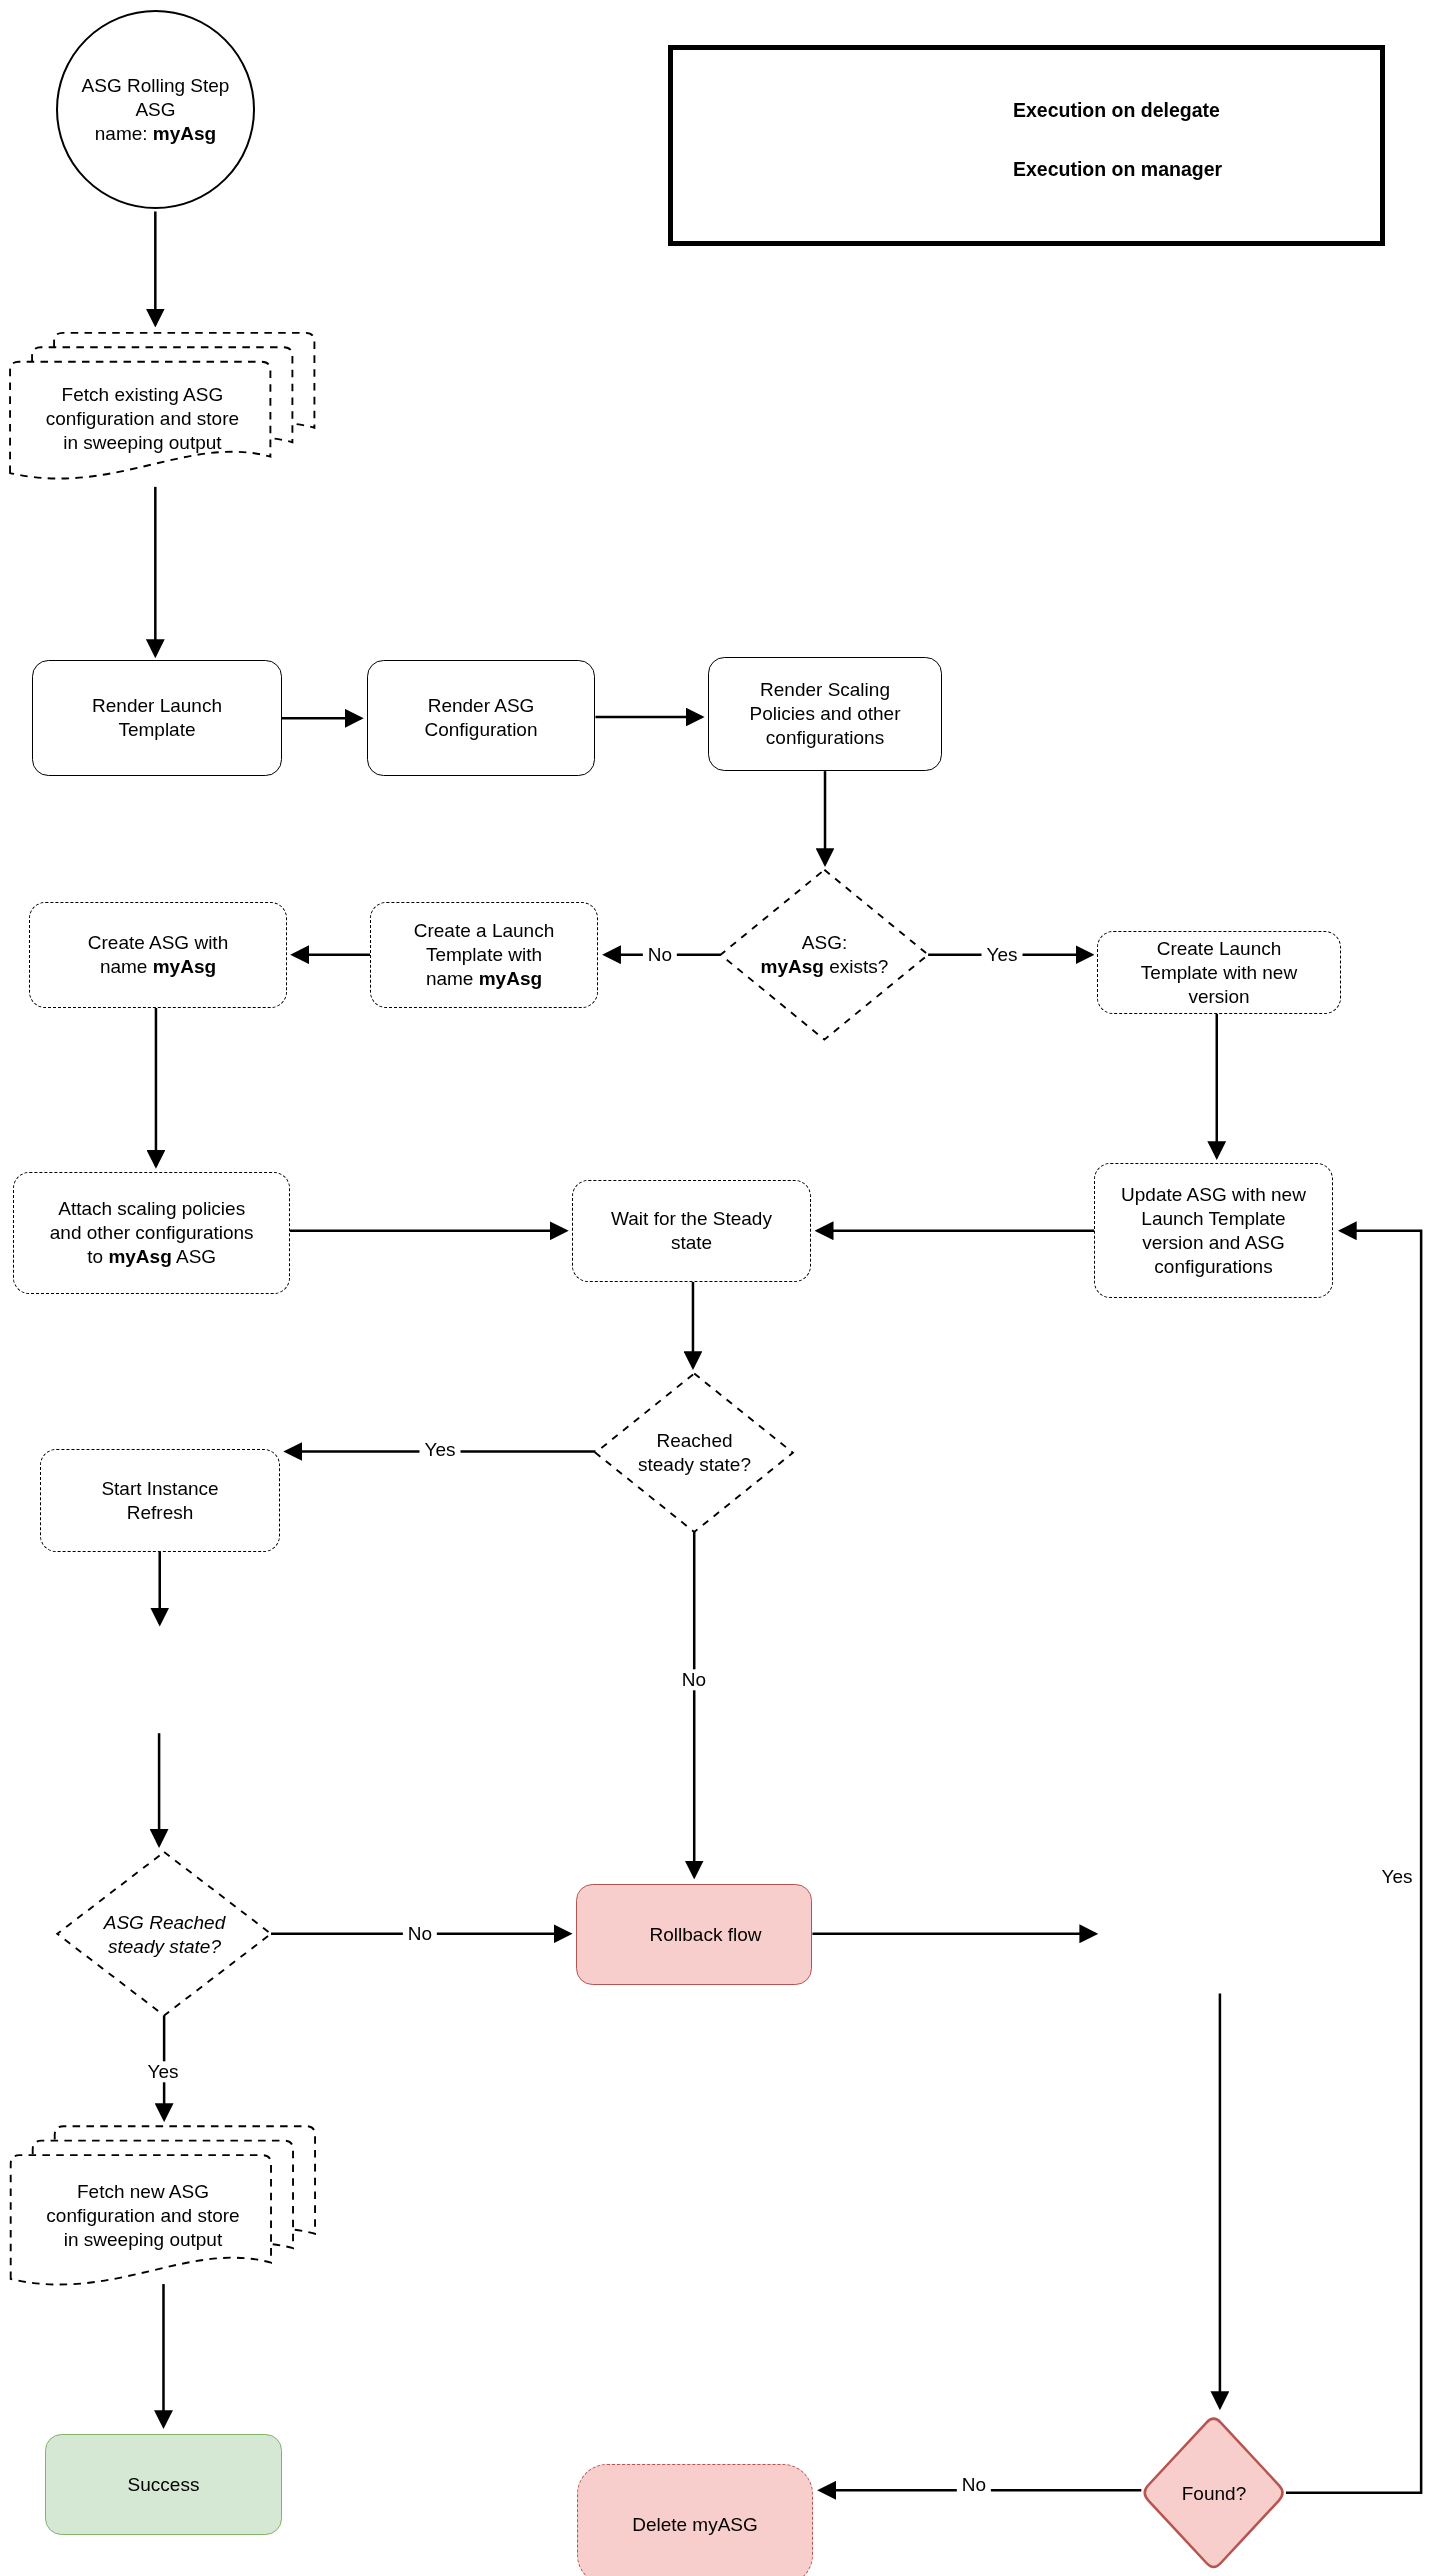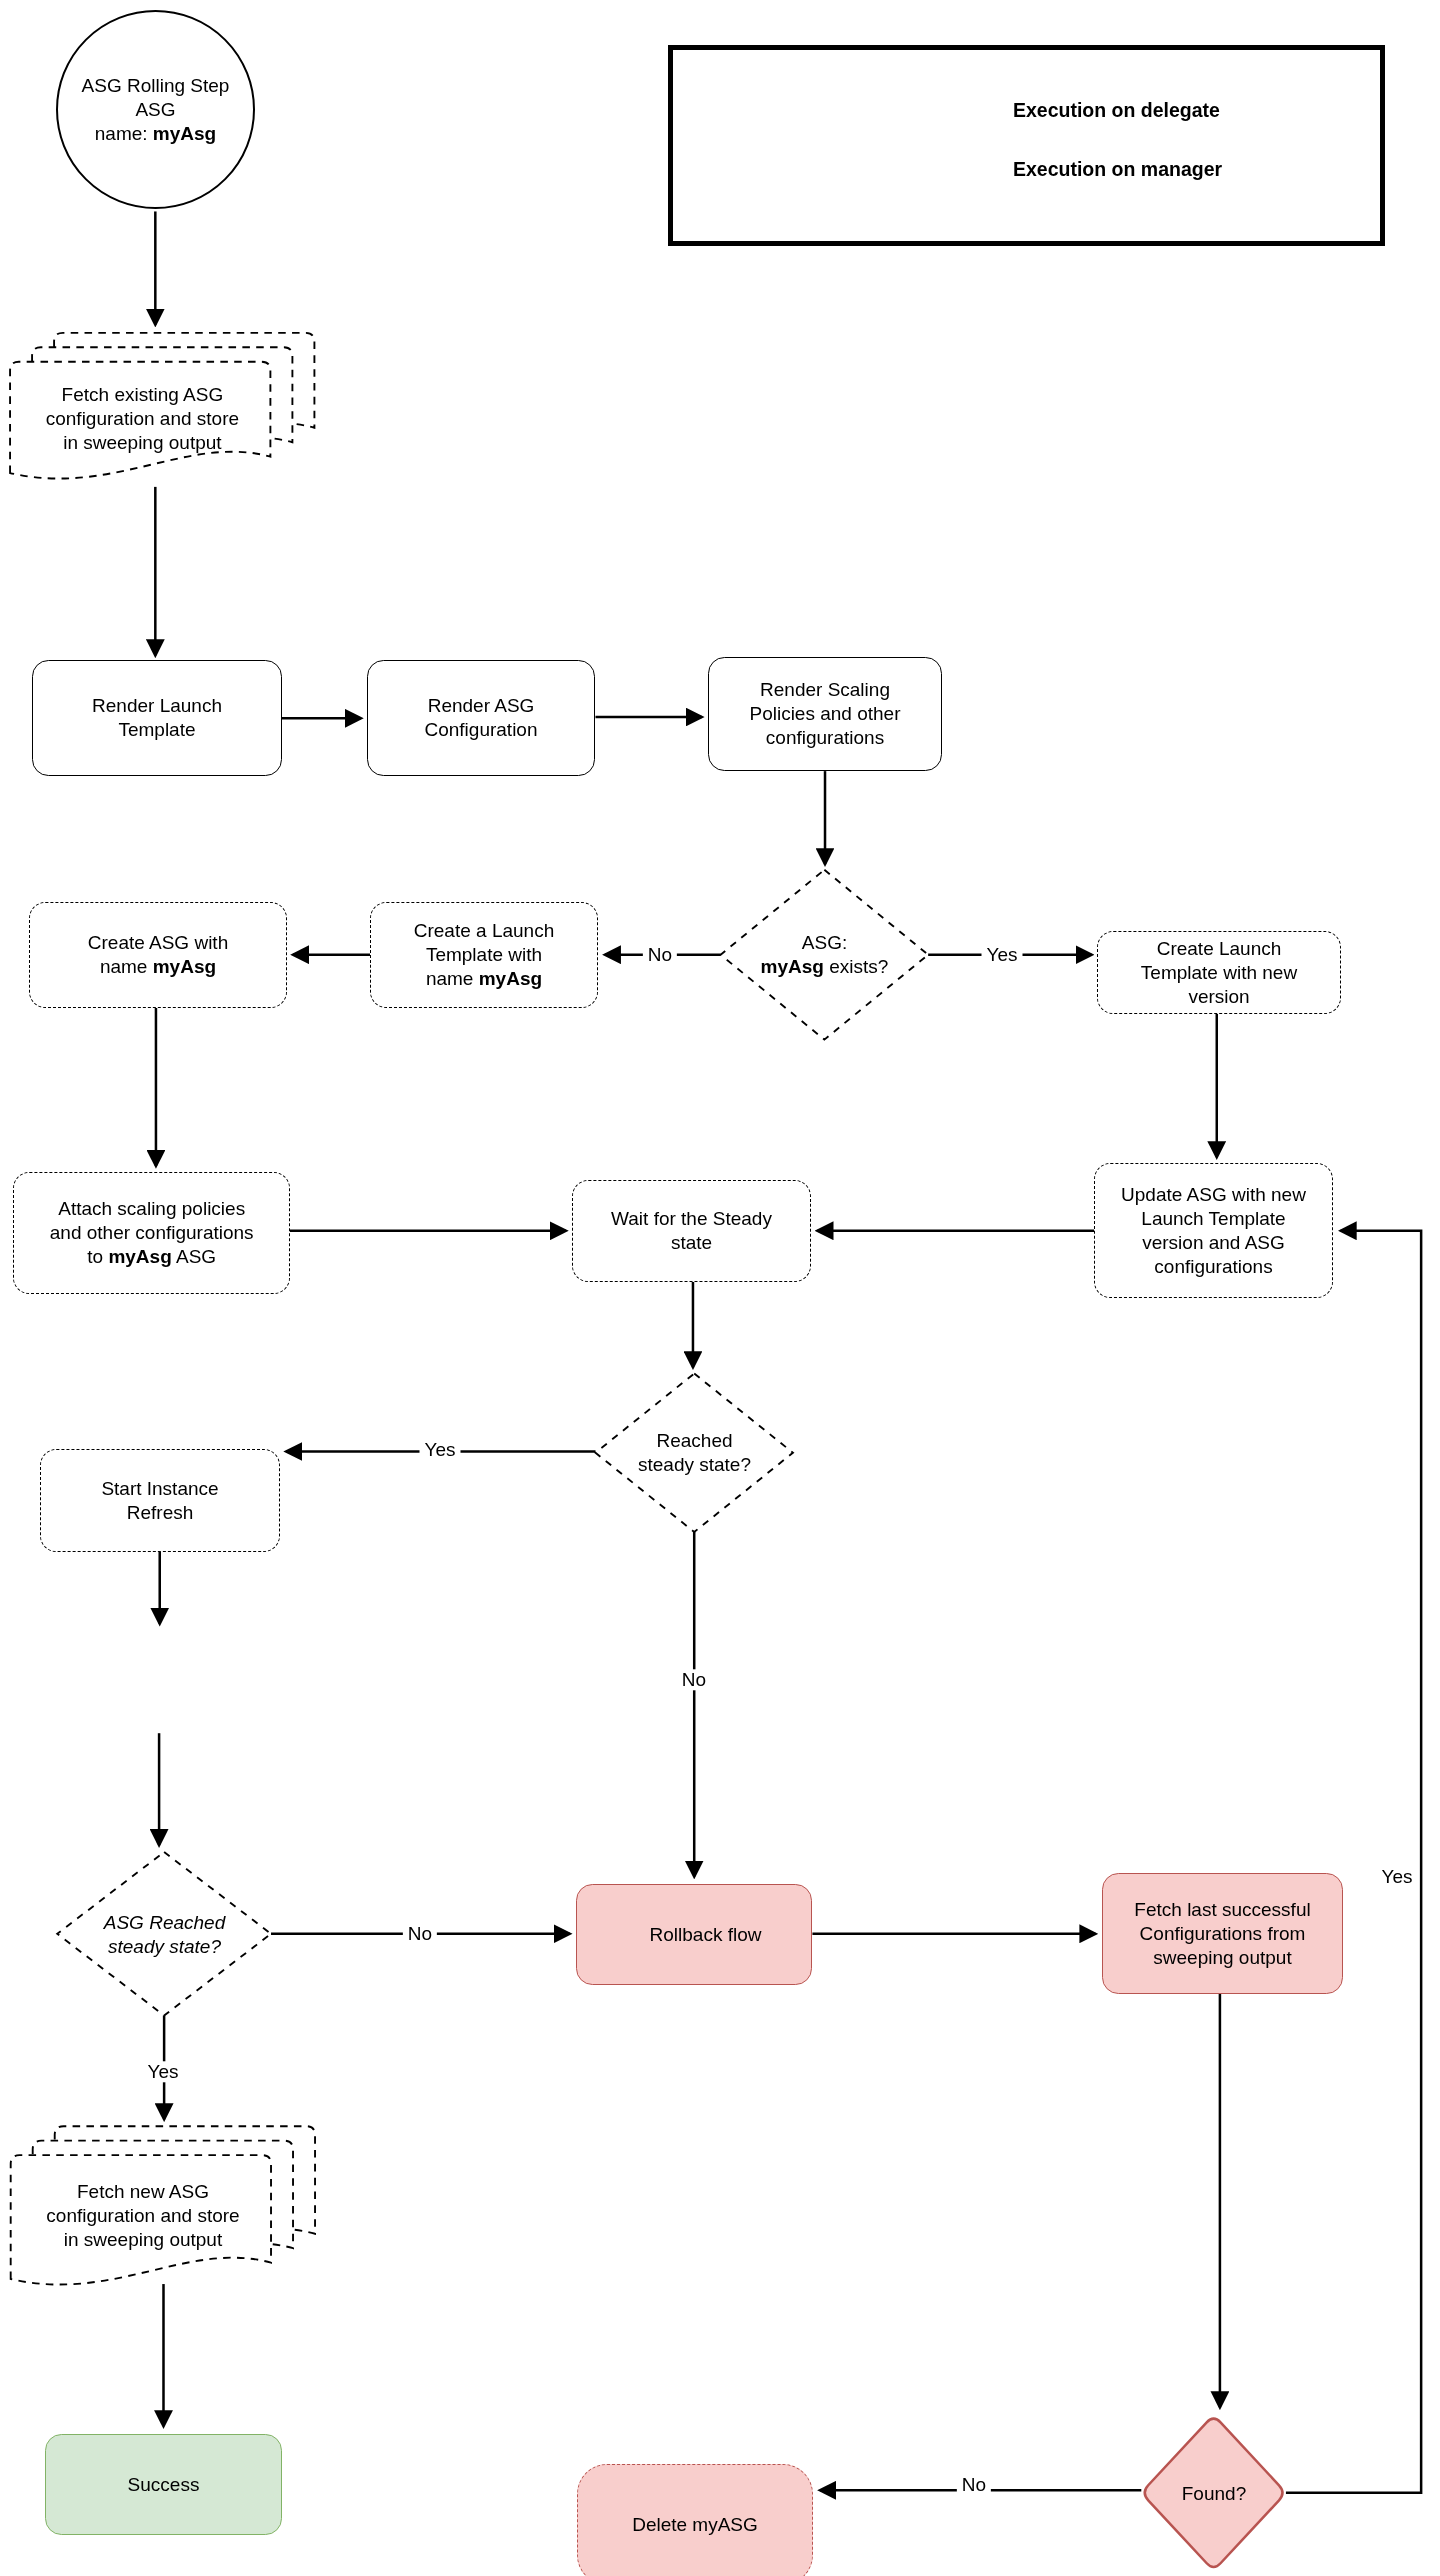--- a/index.html
+++ b/index.html
@@ -163,25 +163,20 @@
   </div>
 
   <div class="overlay" style="left:70px;top:1884px;width:189px;height:101px;font-style:italic;">
     <span class="ln">ASG Reached</span>
     <span class="ln">steady state?</span>
   </div>
 
   <div class="node red" style="left:576px;top:1884px;width:236px;height:101px;padding-left:23px;">
     <span class="ln">Rollback flow</span>
   </div>
-  <div class="node red" style="left:1102px;top:1873px;width:241px;height:121px;">
-    <span class="ln">Fetch last successful</span>
-    <span class="ln">Configurations from</span>
-    <span class="ln">sweeping output</span>
-  </div>
 
   <div class="overlay" style="left:17px;top:2162px;width:252px;height:107px;">
     <span class="ln">Fetch new ASG</span>
     <span class="ln">configuration and store</span>
     <span class="ln">in sweeping output</span>
   </div>
 
   <div class="node green" style="left:45px;top:2434px;width:237px;height:101px;">
     <span class="ln">Success</span>
   </div>

